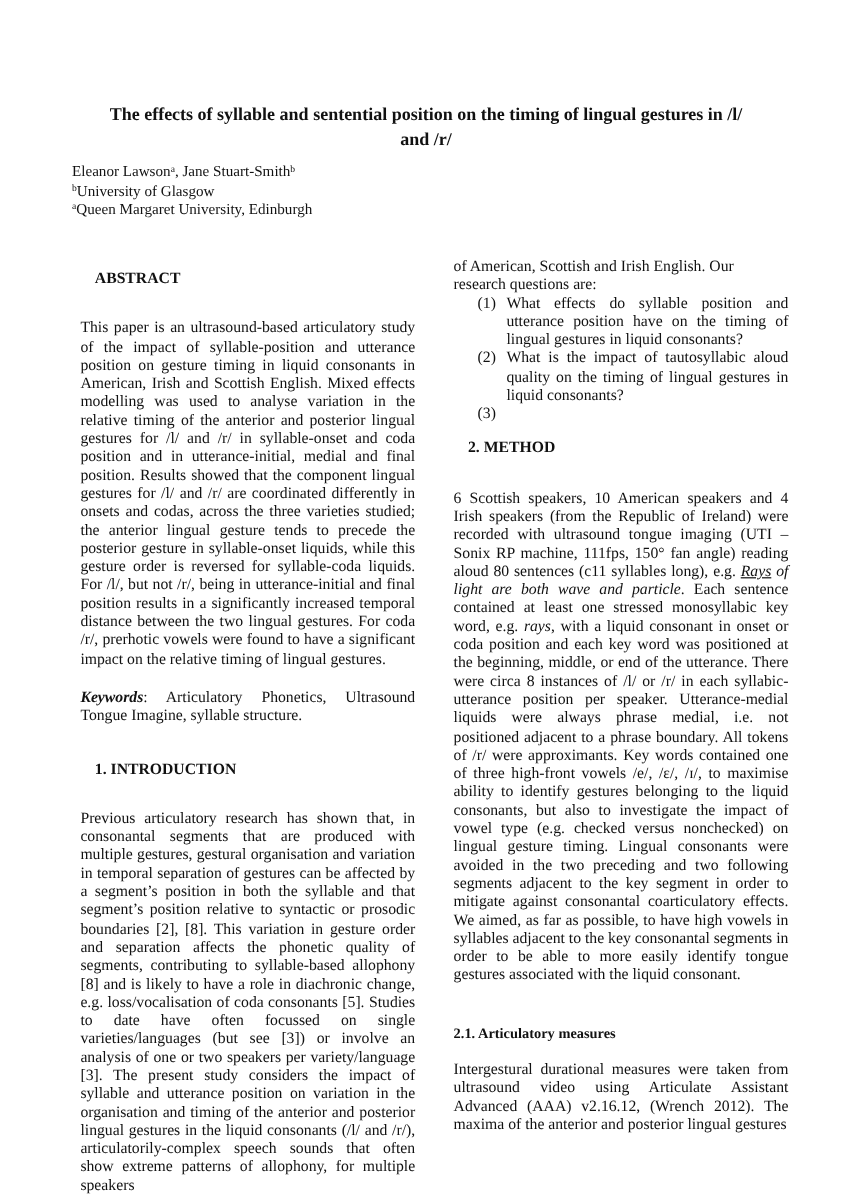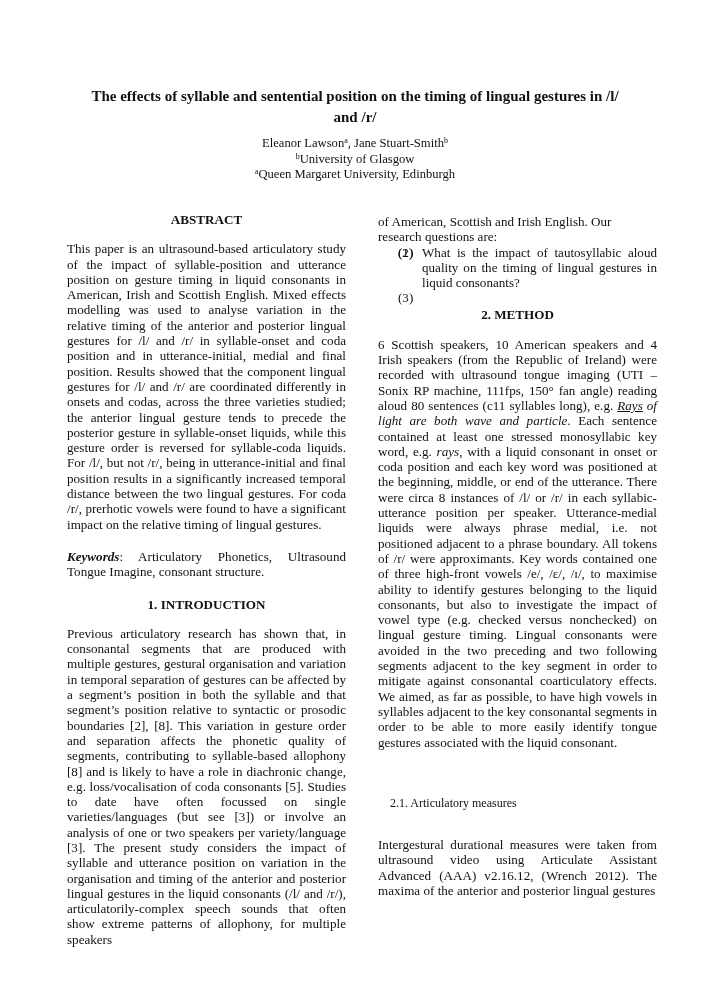--- a/index.html
+++ b/index.html
@@ -1,34 +1,34 @@
 <!DOCTYPE html>
 <html><head>
 <meta charset="utf-8">
 <style>
   html, body { margin: 0; padding: 0; background: #ffffff; }
   body { width: 707px; height: 1000px; position: relative; overflow: hidden;
          font-family: "Liberation Serif", serif; color: #111; }
   .title { position: absolute; top: 86px; left: 60px; width: 590px; text-align: center;
            font-weight: bold; font-size: 15px; line-height: 21px; }
-  .authors { position: absolute; top: 136px; left: 60px; width: 590px; text-align: center;
+  .authors { position: absolute; top: 136px; left: 60px; width: 590px; text-align: left;
              font-size: 12.6px; line-height: 15.5px; }
   .authors sup { font-size: 8px; vertical-align: 4px; line-height: 0; }
   .col { position: absolute; top: 212px; width: 279px; font-size: 13.1px; line-height: 15.3px; }
   .col.left { left: 67px; }
   .col.right { left: 378px; top: 214px; }
-  .heading { text-align: center; font-weight: bold; font-size: 13.1px; margin: 0; }
+  .heading { font-weight: bold; font-size: 13.1px; margin: 12px; }
   p { margin: 0; text-align: justify; }
   .gap-s { height: 14px; }
   .gap-m { height: 17px; }
   .kw-label { font-weight: bold; font-style: italic; }
   ol.rq { list-style: none; margin: 0; padding: 0; }
   ol.rq li { position: relative; padding-left: 44px; text-align: justify; }
   ol.rq li .num { position: absolute; left: 20px; top: 0; }
-  .subheading { font-weight: normal; font-size: 12px; margin: 12px; }
+  .subheading { font-weight: bold; font-size: 12px; margin: 0; }
   em.u { text-decoration: underline; }
 </style>
 </head>
 <body>
 
 <div class="title">
   <div>The effects of syllable and sentential position on the timing of lingual gestures in /l/</div>
   <div>and /r/</div>
 </div>
 
@@ -38,31 +38,31 @@
   </div>
   <div><sup>b</sup><span>University of Glasgow</span></div>
   <div><sup>a</sup><span>Queen Margaret University, Edinburgh</span></div>
 </div>
 
 <div class="col left">
   <h2 class="heading">ABSTRACT</h2>
   <div class="gap-s"></div>
   <p>This paper is an ultrasound-based articulatory study of the impact of syllable-position and utterance position on gesture timing in liquid consonants in American, Irish and Scottish English. Mixed effects modelling was used to analyse variation in the relative timing of the anterior and posterior lingual gestures for /l/ and /r/ in syllable-onset and coda position and in utterance-initial, medial and final position. Results showed that the component lingual gestures for /l/ and /r/ are coordinated differently in onsets and codas, across the three varieties studied; the anterior lingual gesture tends to precede the posterior gesture in syllable-onset liquids, while this gesture order is reversed for syllable-coda liquids. For /l/, but not /r/, being in utterance-initial and final position results in a significantly increased temporal distance between the two lingual gestures. For coda /r/, prerhotic vowels were found to have a significant impact on the relative timing of lingual gestures.</p>
   <div class="gap-m"></div>
-  <p><span class="kw-label">Keywords</span><span>: Articulatory Phonetics, Ultrasound Tongue Imagine, consonant structure.</span></p>
+  <p><span class="kw-label">Keywords</span><span>: Articulatory Phonetics, Ultrasound Tongue Imagine, syllable structure.</span></p>
   <div class="gap-m"></div>
   <h2 class="heading">1. INTRODUCTION</h2>
   <div class="gap-s"></div>
   <p>Previous articulatory research has shown that, in consonantal segments that are produced with multiple gestures, gestural organisation and variation in temporal separation of gestures can be affected by a segment’s position in both the syllable and that segment’s position relative to syntactic or prosodic boundaries [2], [8]. This variation in gesture order and separation affects the phonetic quality of segments, contributing to syllable-based allophony [8] and is likely to have a role in diachronic change, e.g. loss/vocalisation of coda consonants [5]. Studies to date have often focussed on single varieties/languages (but see [3]) or involve an analysis of one or two speakers per variety/language [3]. The present study considers the impact of syllable and utterance position on variation in the organisation and timing of the anterior and posterior lingual gestures in the liquid consonants (/l/ and /r/), articulatorily-complex speech sounds that often show extreme patterns of allophony, for multiple speakers</p>
 </div>
 
 <div class="col right">
   <p style="text-align:left">of American, Scottish and Irish English. Our research questions are:</p>
   <ol class="rq">
-    <li><span class="num">(1)</span></li>
+    <li><span class="num">(1)</span><span>What effects do syllable position and utterance position have on the timing of lingual gestures in liquid consonants?</span></li>
     <li><span class="num">(2)</span><span>What is the impact of tautosyllabic aloud quality on the timing of lingual gestures in liquid consonants?</span></li>
     <li style="text-align:left"><span class="num">(3)</span></li>
   </ol>
   <div class="gap-m"></div>
   <h2 class="heading">2. METHOD</h2>
   <div class="gap-s"></div>
   <p><span>6 Scottish speakers, 10 American speakers and 4 Irish speakers (from the Republic of Ireland) were recorded with ultrasound tongue imaging (UTI – Sonix RP machine, 111fps, 150° fan angle) reading aloud 80 sentences (c11 syllables long), e.g. </span><em class="u">Rays</em><em> of light are both wave and particle</em><span>. Each sentence contained at least one stressed monosyllabic key word, e.g. </span><em>rays</em><span>, with a liquid consonant in onset or coda position and each key word was positioned at the beginning, middle, or end of the utterance. There were circa 8 instances of /l/ or /r/ in each syllabic-utterance position per speaker. Utterance-medial liquids were always phrase medial, i.e. not positioned adjacent to a phrase boundary. All tokens of /r/ were approximants. Key words contained one of three high-front vowels /e/, /ɛ/, /ɪ/, to maximise ability to identify gestures belonging to the liquid consonants, but also to investigate the impact of vowel type (e.g. checked versus nonchecked) on lingual gesture timing. Lingual consonants were avoided in the two preceding and two following segments adjacent to the key segment in order to mitigate against consonantal coarticulatory effects. We aimed, as far as possible, to have high vowels in syllables adjacent to the key consonantal segments in order to be able to more easily identify tongue gestures associated with the liquid consonant.</span></p>
   <div style="height:34px"></div>
   <h3 class="subheading">2.1. Articulatory measures</h3>
   <div class="gap-s"></div>

